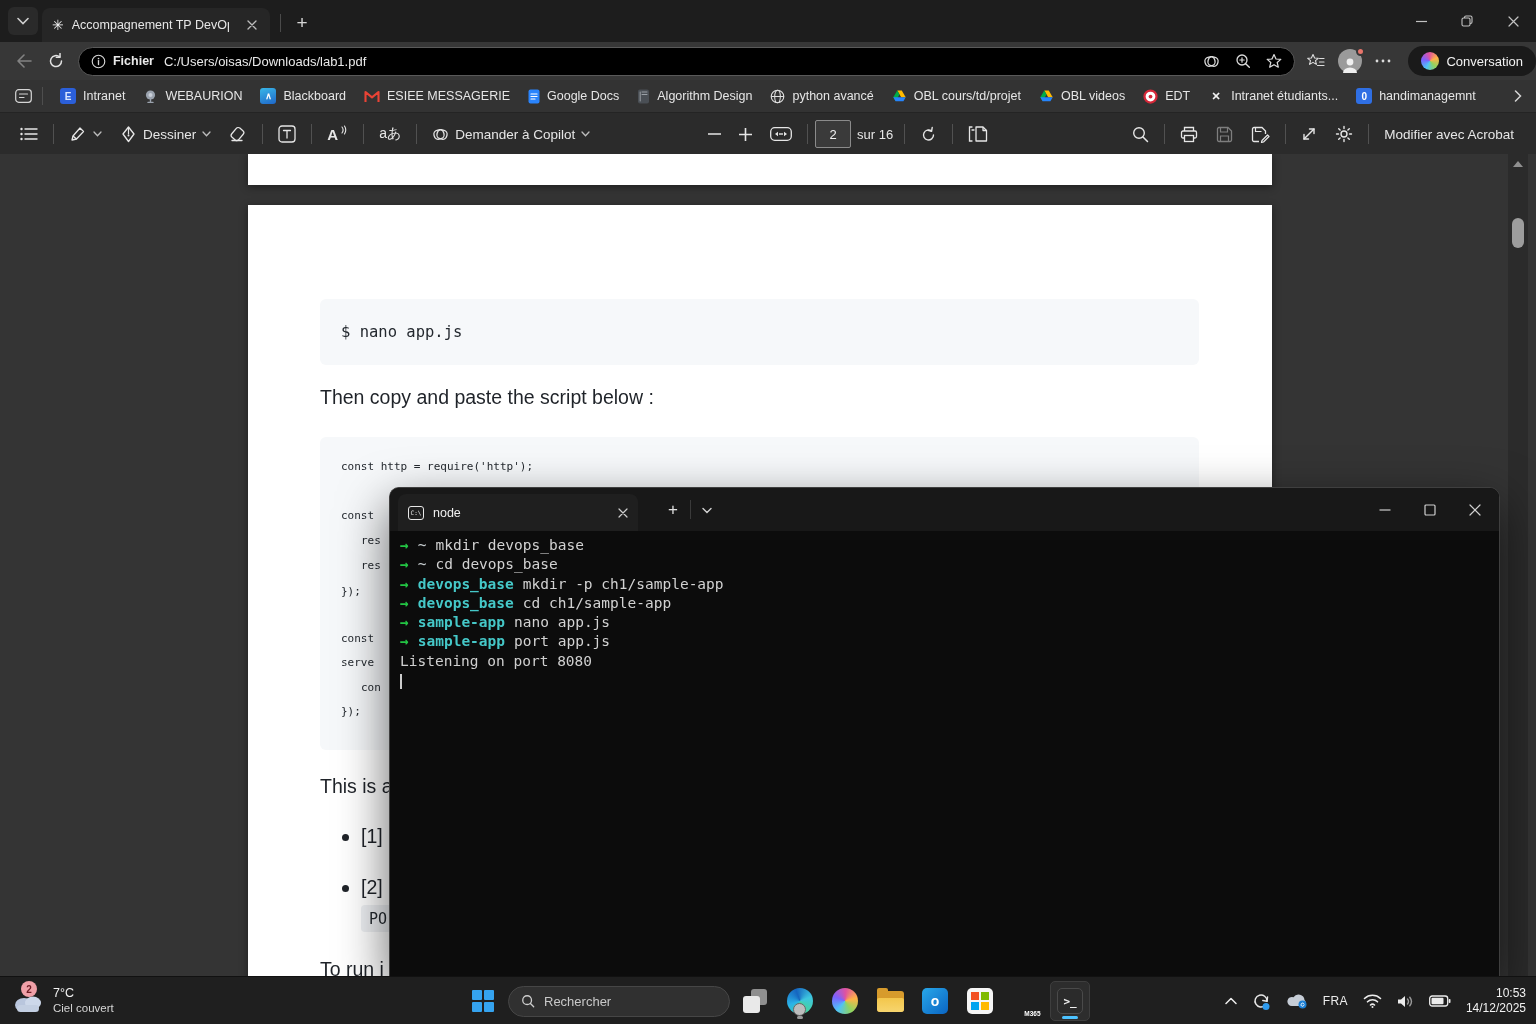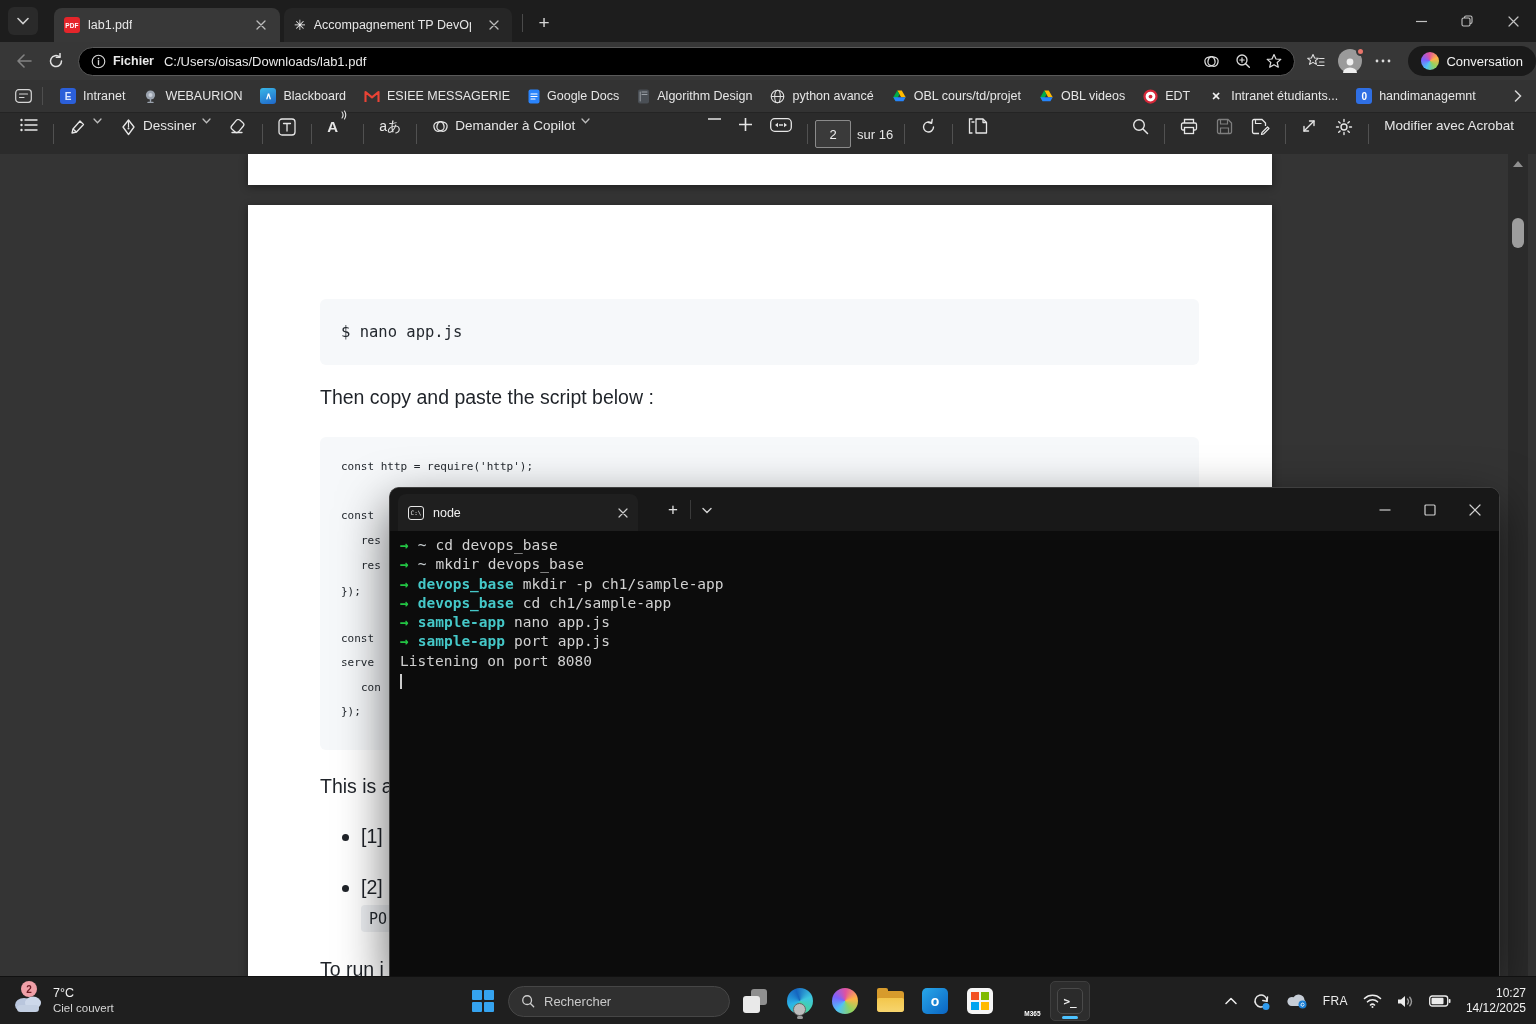--- a/index.html
+++ b/index.html
@@ -40,21 +40,21 @@
 #bookbar{position:absolute;left:0;top:80px;width:1536px;height:32px;background:#333;display:flex;align-items:center;font-size:12.5px;color:#e6e6e6}
 .bk-side{width:30px;height:26px;margin-left:8px;display:flex;align-items:center;justify-content:center;color:#d5d5d5}
 .bk-div{width:1px;height:18px;background:#4e4e4e;margin:0 8px 0 4px}
 .bk{display:flex;align-items:center;gap:7px;padding:0 9px;height:26px;border-radius:4px;white-space:nowrap}
 .fav{width:16px;height:16px;border-radius:3px;display:flex;align-items:center;justify-content:center;font-weight:bold}
 .bk-more{margin-left:auto;margin-right:14px;color:#d5d5d5}
 
 
 #pdfbar{position:absolute;left:0;top:112px;width:1536px;height:42px;background:#2b2b2b;border-top:1px solid #242424;color:#e6e6e6}
 .pb-group{position:absolute;top:0;height:42px;display:flex;align-items:center;gap:2px}
-.pbtn{display:flex;align-items:flex-start;gap:6px;height:32px;padding:0 8px;border-radius:4px;color:#e6e6e6;font-size:13.5px}
+.pbtn{display:flex;align-items:center;gap:6px;height:32px;padding:0 8px;border-radius:4px;color:#e6e6e6;font-size:13.5px}
 .pdiv{width:1px;height:20px;background:#515151;margin:0 5px}
 .chev{color:#bdbdbd}
 .pagebox{width:36px;height:28px;border:1px solid #8b8b8b;background:#3a3a3a;border-radius:2px;display:flex;align-items:center;justify-content:center;font-size:13px;color:#f0f0f0}
 .sur{font-size:13px;margin:0 4px}
 .dim{color:#7e7e7e}
 
 
 #viewport{position:absolute;left:0;top:154px;width:1536px;height:822px;background:#343434;overflow:hidden}
 .page{position:absolute;left:248px;width:1024px;background:#fff;box-shadow:0 2px 8px rgba(0,0,0,.4)}
 #page1{top:0;height:31px}
@@ -141,29 +141,20 @@
 <body>
 
 <div id="stage">
 
   <div id="tabstrip">
     <div class="tabsearch">
       <svg width="12" height="8" viewBox="0 0 12 8">
           <path d="M1 1.5 L6 6.5 L11 1.5" stroke="currentColor" stroke-width="1.6" fill="none" stroke-linecap="round"></path>
         </svg>
     </div>
-    <div class="tab active" style="width:226px;margin-left:16px">
-      <span class="pdf-fav ic">PDF</span>
-      <span class="title">lab1.pdf</span>
-      <span class="tab-close" style="margin-left:auto">
-        <svg width="10" height="10" viewBox="0 0 10 10">
-            <path d="M1 1 L9 9 M9 1 L1 9" stroke="currentColor" stroke-width="1.3" stroke-linecap="round"></path>
-          </svg>
-      </span>
-    </div>
     <div class="tab inactive" style="width:228px">
       <span class="gpt-fav ic">✳</span>
       <span class="title">Accompagnement TP DevOps</span>
       <span class="tab-close">
         <svg width="10" height="10" viewBox="0 0 10 10">
             <path d="M1 1 L9 9 M9 1 L1 9" stroke="currentColor" stroke-width="1.3" stroke-linecap="round"></path>
           </svg>
       </span>
     </div>
     <div class="ts-div"></div>
@@ -592,22 +583,22 @@
             </svg>
           </div>
         <div class="twbtn">
             <svg width="12" height="12" viewBox="0 0 12 12">
               <path d="M1 1 L11 11 M11 1 L1 11" stroke="currentColor" stroke-width="1.2" stroke-linecap="round"></path>
             </svg>
           </div>
       </div>
     </div>
     <div id="tbody">
+      <div class="tline"><span class="t-arrow">→</span><span class="t-path muted">~</span><span class="t-cmd">mkdir devops_base</span></div>
       <div class="tline"><span class="t-arrow">→</span><span class="t-path muted">~</span><span class="t-cmd">cd devops_base</span></div>
-      <div class="tline"><span class="t-arrow">→</span><span class="t-path muted">~</span><span class="t-cmd">mkdir devops_base</span></div>
       <div class="tline"><span class="t-arrow">→</span><span class="t-path">devops_base</span><span class="t-cmd">mkdir -p ch1/sample-app</span></div>
       <div class="tline"><span class="t-arrow">→</span><span class="t-path">devops_base</span><span class="t-cmd">cd ch1/sample-app</span></div>
       <div class="tline"><span class="t-arrow">→</span><span class="t-path">sample-app</span><span class="t-cmd">nano app.js</span></div>
       <div class="tline"><span class="t-arrow">→</span><span class="t-path">sample-app</span><span class="t-cmd">port app.js</span></div>
       <div class="tline">Listening on port 8080</div>
       <div class="tline"><span class="cursor"></span></div>
     </div>
   </div>
 
   <div id="taskbar">
@@ -722,19 +713,19 @@
           </svg>
       </span>
       <span class="ic">
         <svg width="22" height="14" viewBox="0 0 22 14">
             <rect x="0.7" y="2" width="18" height="10" rx="2.5" fill="none" stroke="#ececec" stroke-width="1.3"></rect>
             <rect x="2.5" y="3.8" width="12" height="6.4" rx="1" fill="#ececec"></rect>
             <rect x="19.7" y="5" width="1.8" height="4" rx="0.8" fill="#ececec"></rect>
           </svg>
       </span>
       <span class="clock">
-        <div>10:27</div>
+        <div>10:53</div>
         <div>14/12/2025</div>
       </span>
     </div>
   </div>
 
 </div>
 
 </body></html>

